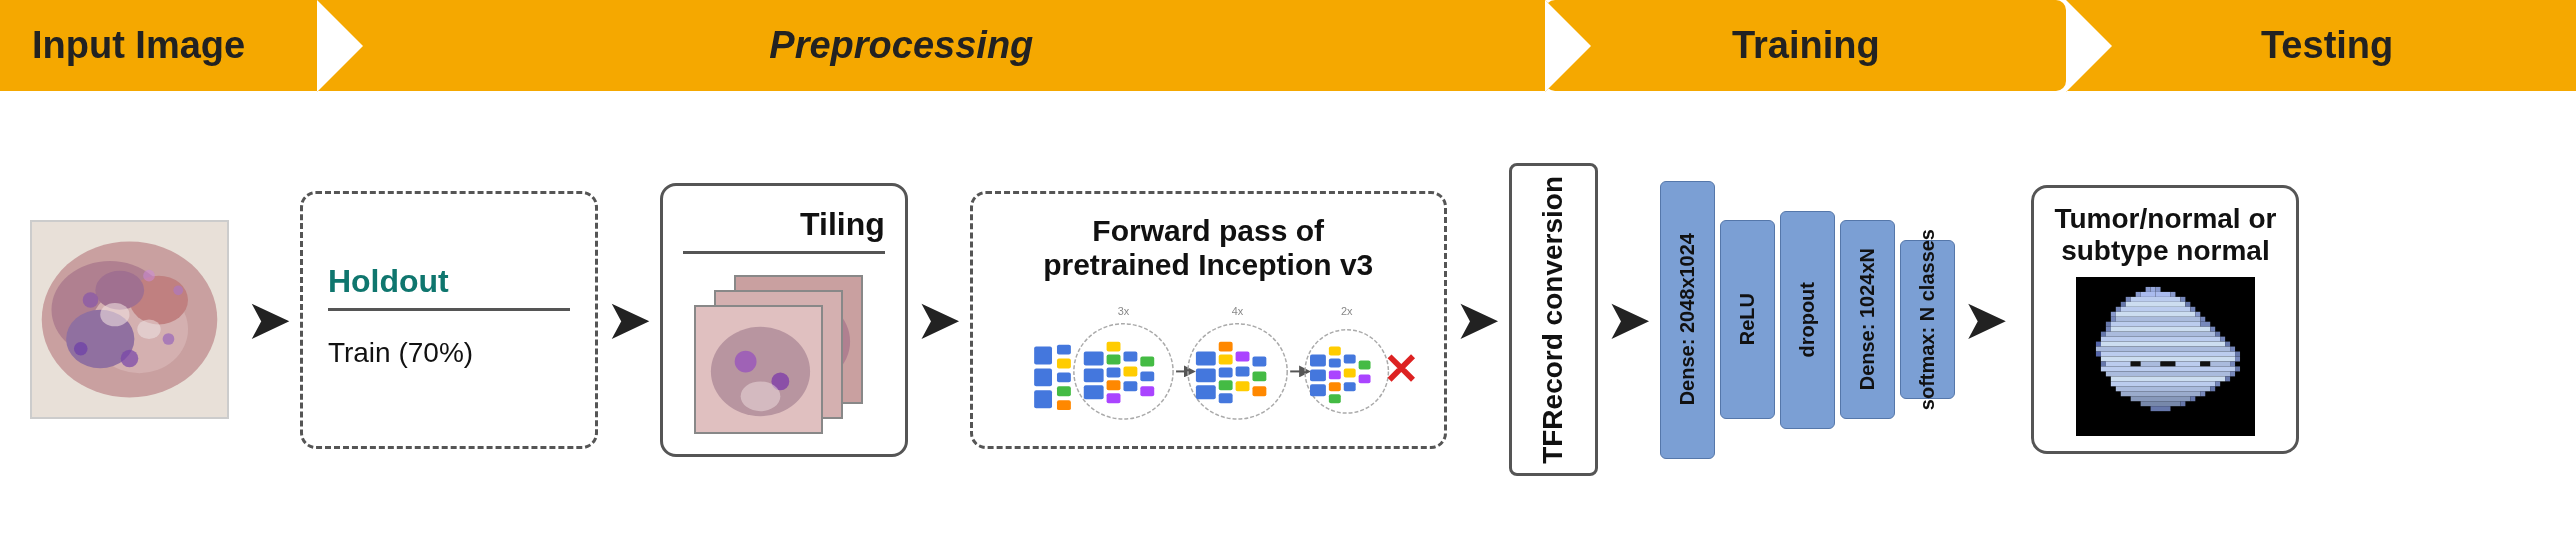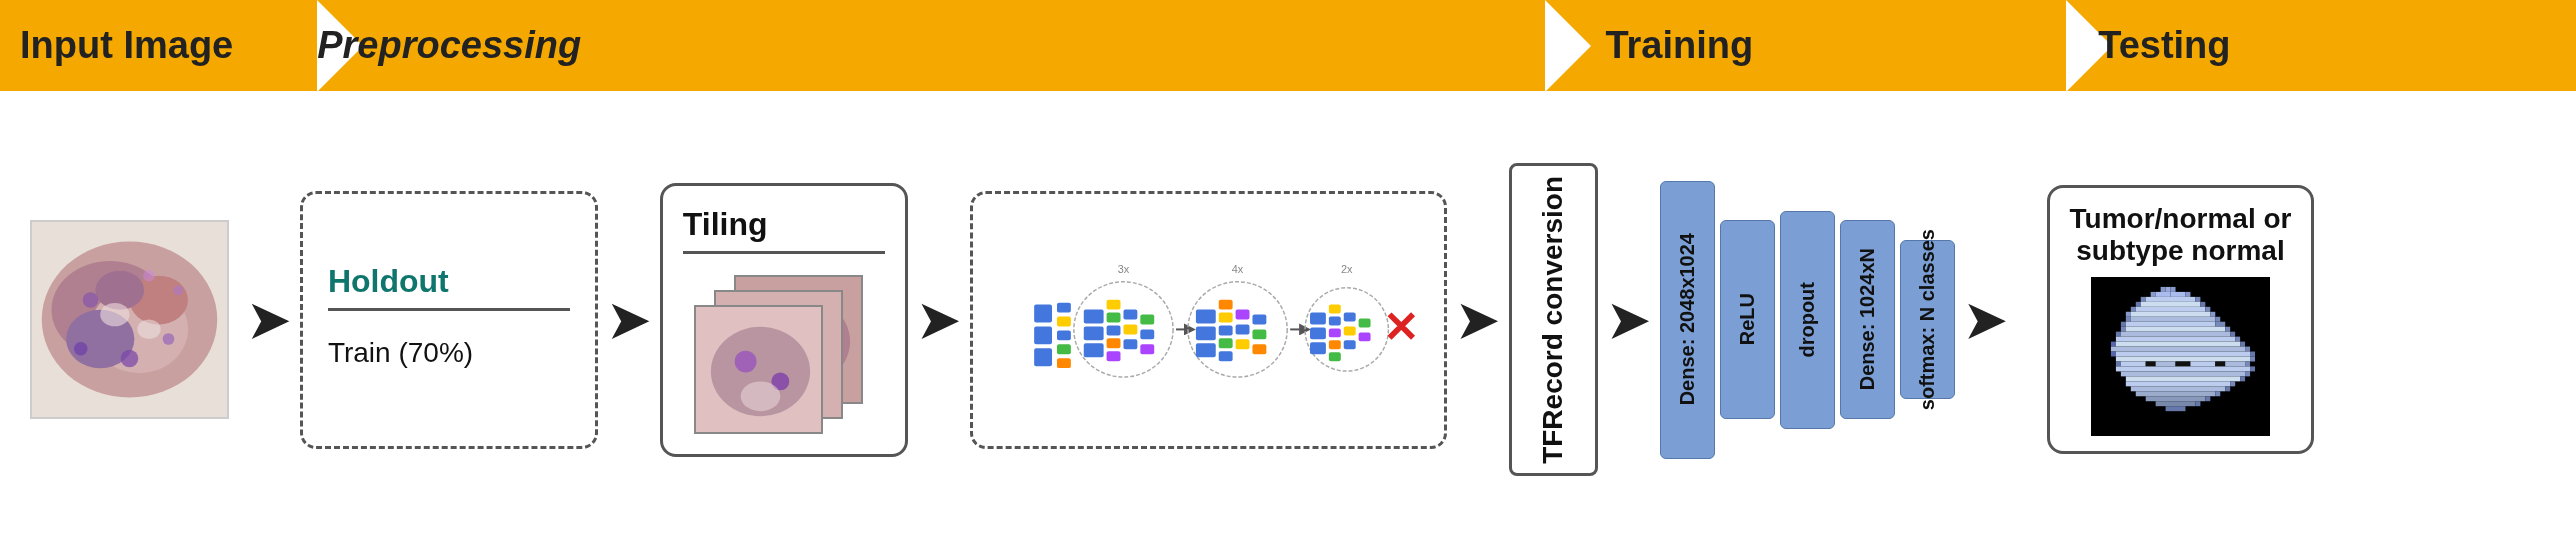--- a/index.html
+++ b/index.html
@@ -26,21 +26,21 @@
       left: 0;
       width: 100%;
       height: 91px;
       display: flex;
       align-items: stretch;
     }
 
     .banner-arrow {
       display: flex;
       align-items: center;
-      justify-content: flex-start;
+      justify-content: center;
       position: relative;
       background: #F5A800;
       color: #222;
       font-size: 38px;
       font-weight: bold;
     }
 
     .banner-arrow::after {
       content: '';
       position: absolute;
@@ -162,21 +162,21 @@
       min-width: 238px;
       min-height: 258px;
     }
 
     .tiling-title {
       font-size: 32px;
       font-weight: bold;
       color: #111;
       border-bottom: 3px solid #555;
       width: 100%;
-      text-align: left;
+      text-align: right;
       padding-bottom: 8px;
       margin-bottom: 21px;
     }
 
     
     .tiles-stack {
       position: relative;
       width: 179px;
       height: 159px;
     }
@@ -266,21 +266,21 @@
       text-orientation: mixed;
       transform: rotate(180deg);
       text-align: center;
       white-space: nowrap;
     }
 
     
     .output-section {
       display: flex;
       flex-direction: column;
-      align-items: flex-end;
+      align-items: center;
       justify-content: center;
       min-width: 298px;
     }
 
     .output-box {
       border: 3px solid #555;
       border-radius: 16px;
       padding: 15px 20px;
       display: flex;
       flex-direction: column;
@@ -324,21 +324,21 @@
   <div class="top-banner">
 
     <div class="banner-arrow banner-first" style="width:338px; padding-left:20px; padding-right:60px;">
       <span>Input Image</span>
     </div>
 
     <div class="banner-arrow" style="width:1331px; padding-right:60px;font-style:italic;">
       <span>Preprocessing</span>
     </div>
 
-    <div class="banner-arrow" style="width:556px; padding-left:60px; padding-right:60px;">
+    <div class="banner-arrow" style="width:556px; padding-left:60px; padding-right:60px;border-radius:10px;">
       <span>Training</span>
     </div>
 
     <div class="banner-arrow banner-last" style="width:550px; padding-left:32px; padding-right:20px;">
       <span>Testing</span>
     </div>
   </div>
 
   <div class="main-content">
 
@@ -409,20 +409,24 @@
             <circle cx="85" cy="75" r="9" fill="#7733aa" opacity="0.7"></circle>
             <ellipse cx="65" cy="90" rx="20" ry="15" fill="#f0e0e0" opacity="0.5"></ellipse>
           </svg>
         </div>
       </div>
     </div>
 
     <div class="flow-arrow">➤</div>
 
     <div class="forward-box" style="min-width:477px;">
+      <div class="forward-title">
+        <span>Forward pass of</span><br>
+        <span>pretrained Inception v3</span>
+      </div>
 
       <div class="inception-diagram">
         <svg width="437" height="129" viewBox="0 0 440 130" xmlns="http://www.w3.org/2000/svg">
 
           <rect x="5" y="50" width="18" height="18" fill="#4477DD" rx="2"></rect>
           <rect x="5" y="72" width="18" height="18" fill="#4477DD" rx="2"></rect>
           <rect x="5" y="94" width="18" height="18" fill="#4477DD" rx="2"></rect>
 
           <ellipse cx="95" cy="75" rx="50" ry="48" fill="none" stroke="#aaa" stroke-width="1.5" stroke-dasharray="4,2"></ellipse>
 

